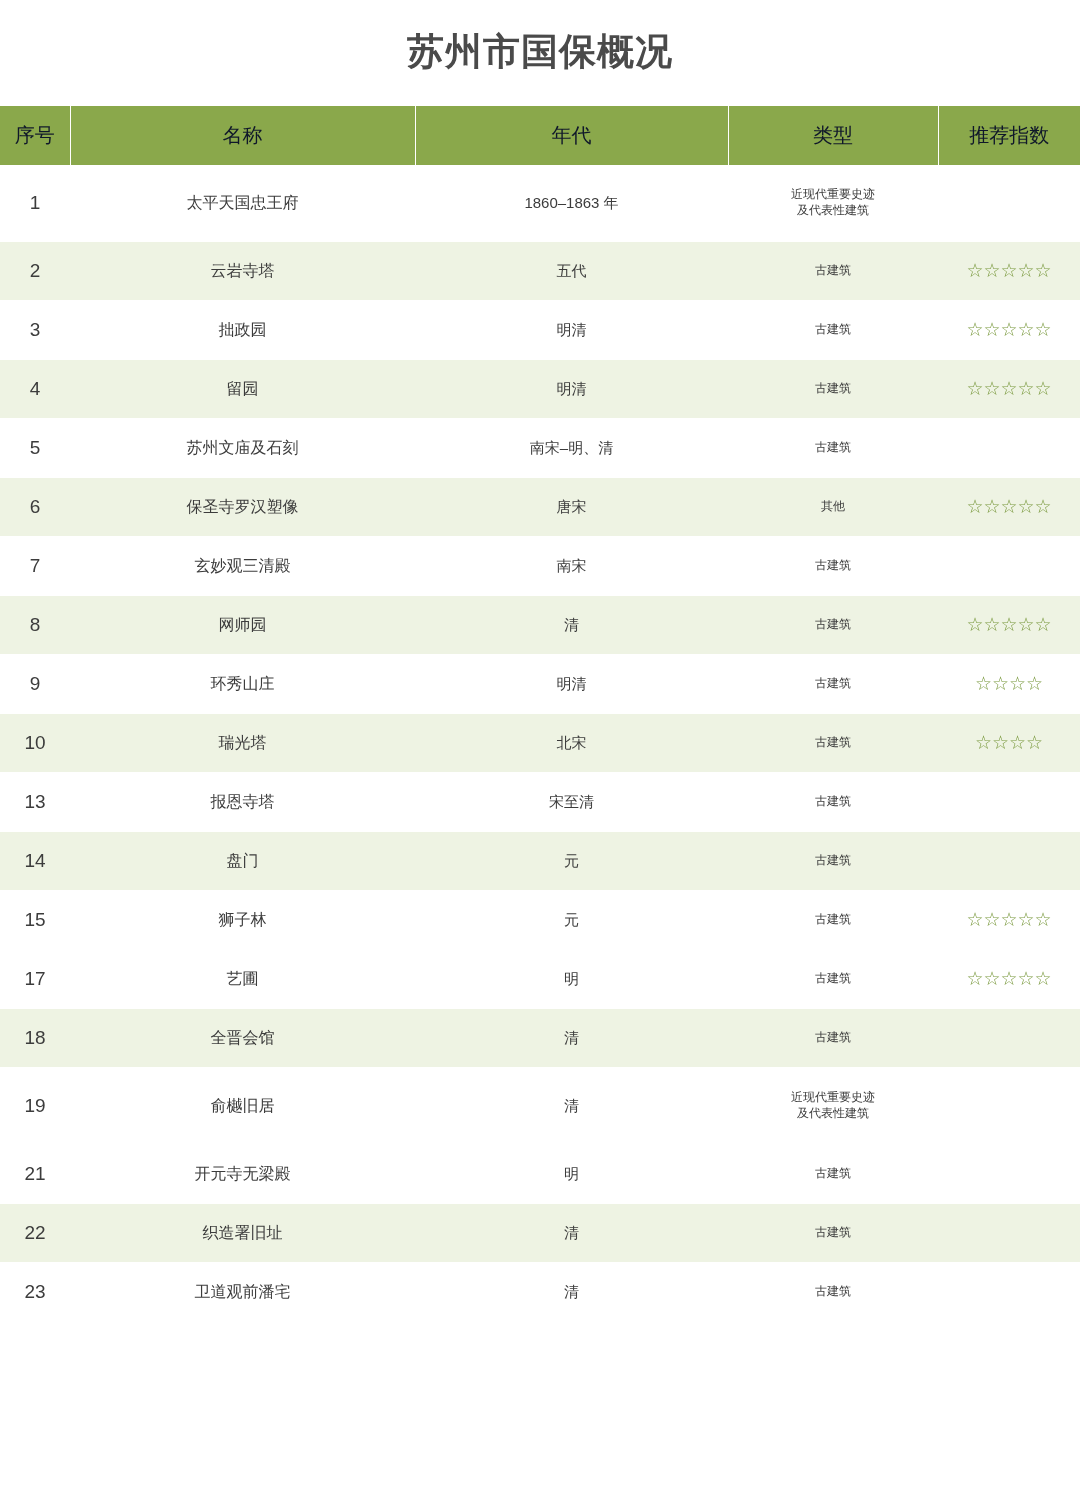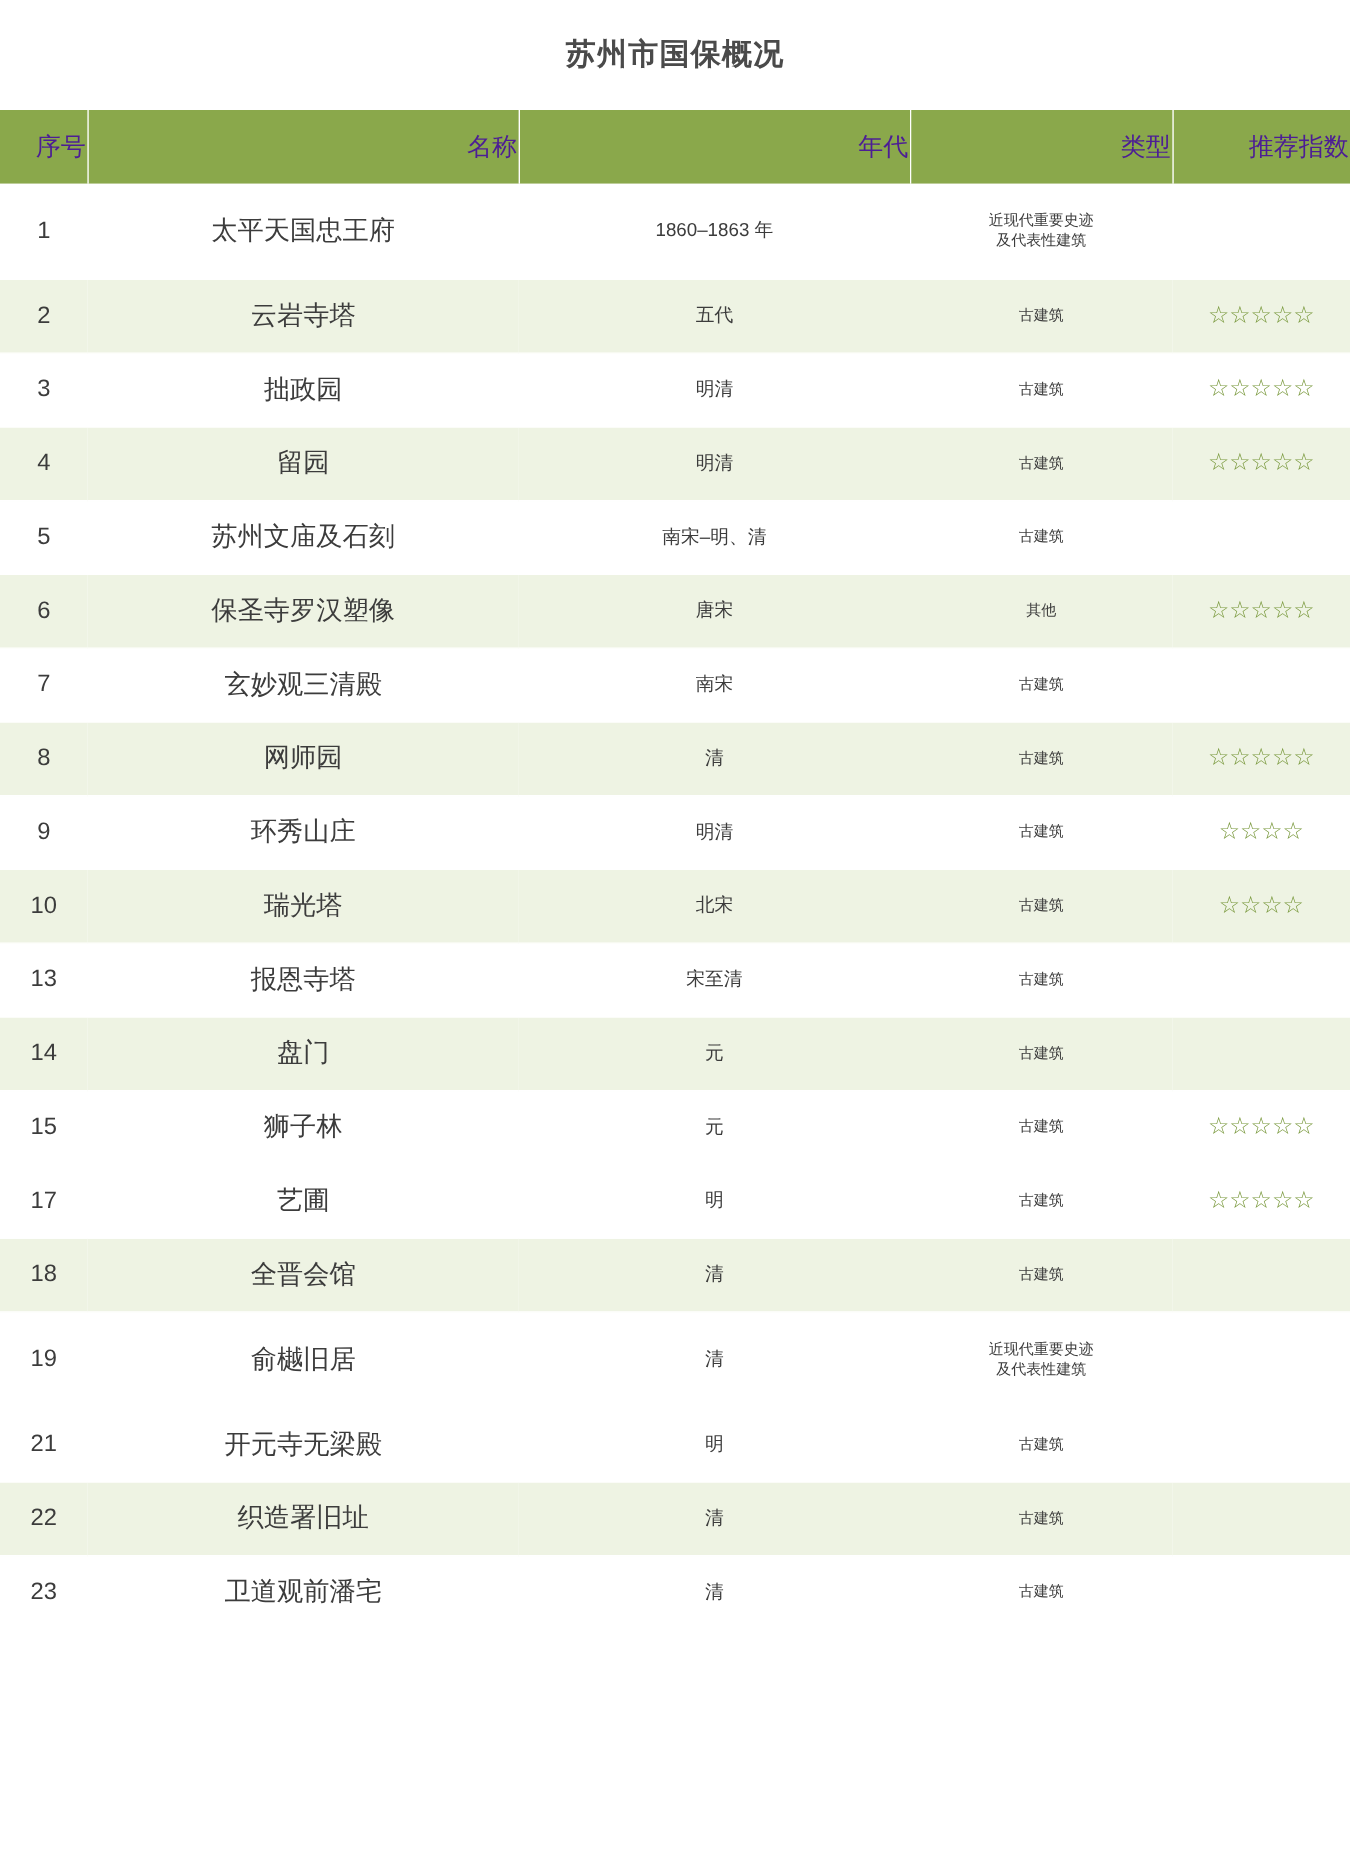--- a/index.html
+++ b/index.html
@@ -12,64 +12,64 @@
     min-height: 1493px;
     font-family: "Liberation Sans", "DejaVu Sans", sans-serif;
     color: #3a3a3a;
   }
   .page {
     width: 1080px;
     box-sizing: border-box;
   }
   .title {
     text-align: center;
-    font-size: 24px;
+    font-size: 37px;
     font-weight: bold;
     color: #4a4a4a;
     letter-spacing: 1px;
     padding: 27px 0 29px 0;
   }
   table.heritage-table {
     width: 1080px;
     border-collapse: collapse;
     table-layout: fixed;
     font-size: 19px;
   }
   table.heritage-table col.c-index { width: 70px; }
   table.heritage-table col.c-name { width: 345px; }
   table.heritage-table col.c-era { width: 313px; }
   table.heritage-table col.c-type { width: 210px; }
   table.heritage-table col.c-rating { width: 142px; }
 
   thead th {
     background: #8aa84b;
-    color: #4c1d95;
+    color: #0f172a;
     font-weight: normal;
     font-size: 20px;
     height: 57px;
-    text-align: right;
+    text-align: center;
     border-right: 1px solid #ffffff;
     vertical-align: middle;
   }
   thead th:last-child { border-right: none; }
 
   tbody td {
     text-align: center;
     vertical-align: middle;
     height: 50px;
     padding: 4px 2px;
     border-bottom: 1px solid #ffffff;
     line-height: 1.32;
     color: #3c3c3c;
   }
   tbody tr.odd td { background: #ffffff; }
   tbody tr.even td { background: #eef3e3; }
 
   td.col-index { font-size: 19px; }
-  td.col-name { font-size: 21px; }
+  td.col-name { font-size: 16px; }
   td.col-era { font-size: 15px; }
   td.col-type { font-size: 12px; }
   td.col-rating {
     font-size: 19px;
     color: #7b9a3f;
     letter-spacing: 0px;
     white-space: nowrap;
   }
   td.col-type .two-line {
     display: block;

